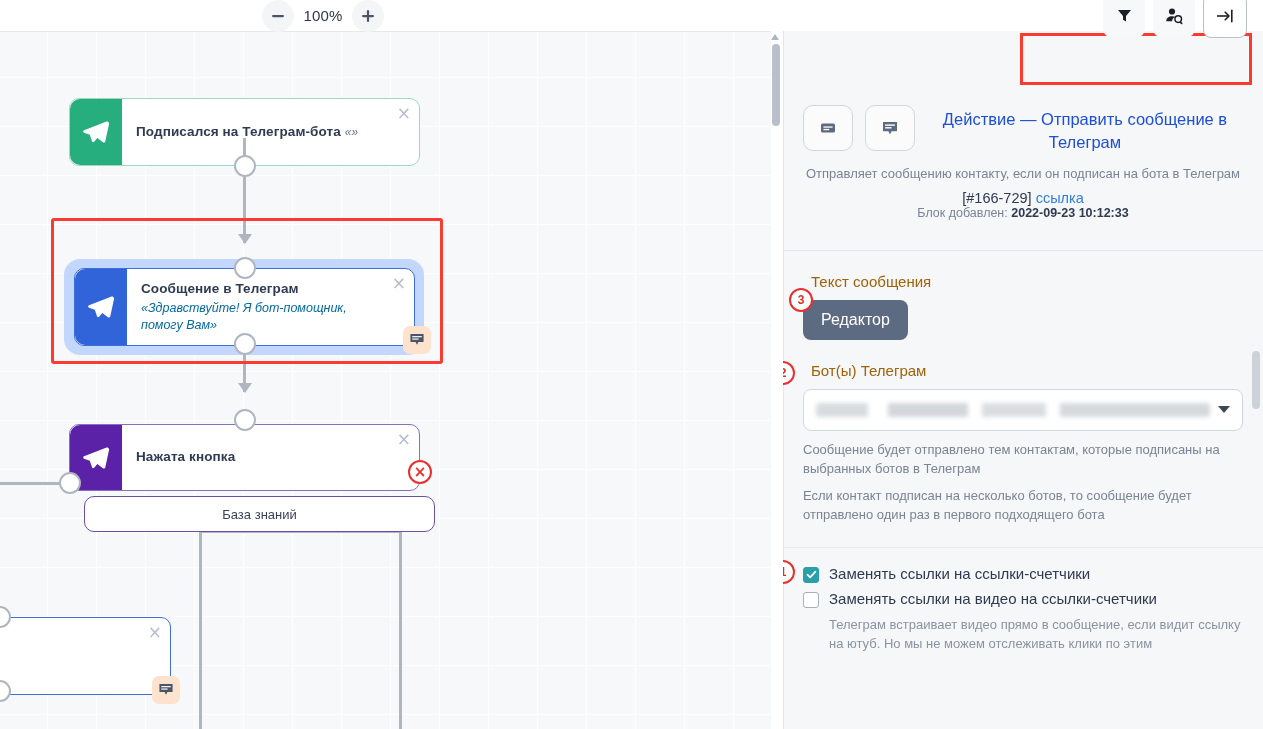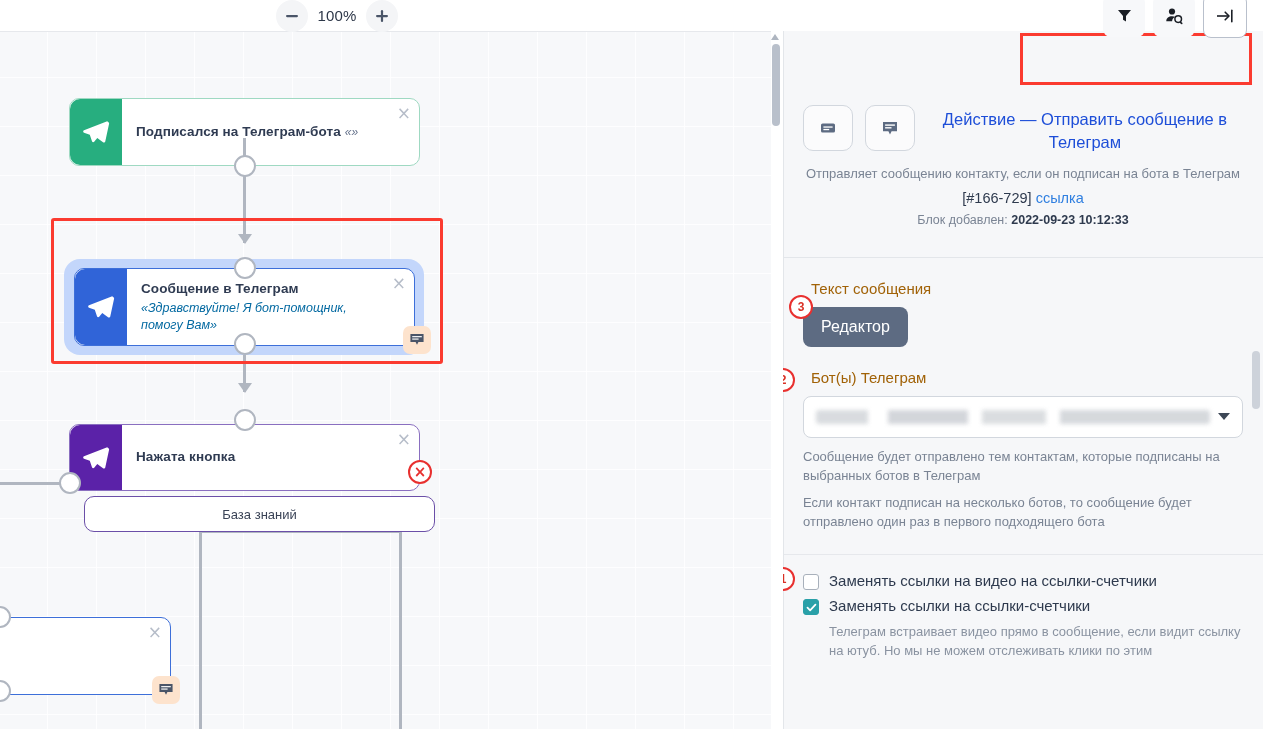--- a/index.html
+++ b/index.html
@@ -6,21 +6,21 @@
   body{
     width:1263px;height:729px;overflow:hidden;
     font-family:"Liberation Sans", sans-serif;
     background:#ffffff;
     -webkit-font-smoothing:antialiased;
   }
   .app{position:relative;width:1263px;height:729px;overflow:hidden;}
 
   
   .topbar{position:absolute;left:0;top:0;width:1263px;height:31px;background:#ffffff;z-index:40;}
-  .zoomctl{position:absolute;left:276px;top:0px;display:flex;align-items:center;height:31px;gap:6px;}
+  .zoomctl{position:absolute;left:262px;top:0px;display:flex;align-items:center;height:31px;gap:6px;}
   .zbtn{width:32px;height:32px;border-radius:50%;background:#f4f5f7;border:none;display:flex;align-items:center;justify-content:center;color:#4a5568;font-size:20px;line-height:1;cursor:pointer;}
   .zbtn svg{display:block;}
   .zlabel{font-size:15px;color:#2d3748;min-width:46px;text-align:center;letter-spacing:.2px;}
 
   .topicons{position:absolute;right:16px;top:0px;display:flex;align-items:center;height:31px;gap:8px;}
   .ticon{width:42px;height:42px;border-radius:8px;background:#f7f8fa;display:flex;align-items:center;justify-content:center;cursor:pointer;}
   .ticon.bordered{background:#ffffff;border:1px solid #b9c0cc;}
 
   
   .canvas{
@@ -75,21 +75,21 @@
 
   .panel-scroll{position:absolute;left:0;top:56px;width:480px;height:642px;overflow:hidden;}
 
   .head-block{padding:18px 20px 14px 20px;text-align:center;}
   .head-row{display:flex;align-items:flex-start;gap:12px;}
   .sq-btn{width:48px;height:44px;flex:0 0 48px;border:1px solid #d2d7de;border-radius:10px;background:#fbfbfc;display:flex;align-items:center;justify-content:center;cursor:pointer;}
   .head-title{flex:1;font-size:16.5px;color:#1d4ed8;line-height:1.42;text-align:center;padding-top:3px;}
   .head-desc{font-size:13px;color:#7a8494;line-height:1.45;margin-top:10px;}
   .head-id{font-size:14.5px;color:#2e3a4e;margin-top:6px;}
   .head-id a{color:#2f7fe0;text-decoration:none;cursor:pointer;}
-  .head-added{font-size:12.5px;color:#7a8494;margin-top:7px;}
+  .head-added{font-size:12.5px;color:#7a8494;}
   .head-added b{color:#2e3a4e;}
 
   .hr{height:1px;background:#e3e6ea;margin:16px 0 0 0;}
 
   .section{padding:0 20px;}
   .field-label{font-size:15px;color:#a16207;margin:22px 0 10px 8px;}
   .editor-btn{display:inline-block;background:#5d6b82;color:#ffffff;font-size:16px;padding:11px 18px;border-radius:8px;cursor:pointer;}
 
   .marker{position:absolute;width:24px;height:24px;border-radius:50%;background:#ffffff;border:2.5px solid #e8302f;box-sizing:border-box;display:flex;align-items:center;justify-content:center;color:#d93025;font-size:12px;font-weight:bold;z-index:25;}
 
@@ -317,32 +317,32 @@
           <div class="marker" style="left:-32px;top:-28px;">2</div>
         </div>
         <div class="hint">Сообщение будет отправлено тем контактам, которые подписаны на выбранных ботов в Телеграм</div>
         <div class="hint2">Если контакт подписан на несколько ботов, то сообщение будет отправлено один раз в первого подходящего бота</div>
       </div>
 
       <div class="section checks" style="position:relative;">
         <div class="marker" style="left:-12px;top:12px;">1</div>
 
         <div class="chkrow">
-          <div class="chk"></div>
-          <div class="chklabel">Заменять ссылки на видео на ссылки-счетчики</div>
-        </div>
-
-        <div class="chkrow">
           <div class="chk on">
             <svg width="11" height="11" viewBox="0 0 12 12">
                 <path d="M1.6 6.2 L4.5 9.1 L10.3 2.9" stroke="#ffffff" stroke-width="1.9" fill="none" stroke-linecap="round" stroke-linejoin="round"></path>
               </svg>
           </div>
           <div class="chklabel">Заменять ссылки на ссылки-счетчики</div>
         </div>
+
+        <div class="chkrow">
+          <div class="chk"></div>
+          <div class="chklabel">Заменять ссылки на видео на ссылки-счетчики</div>
+        </div>
         <div class="chkdesc">Телеграм встраивает видео прямо в сообщение, если видит ссылку на ютуб. Но мы не можем отслеживать клики по этим</div>
       </div>
 
     </div>
 
     <div class="pscroll-thumb"></div>
   </div>
 
 </div>
 

